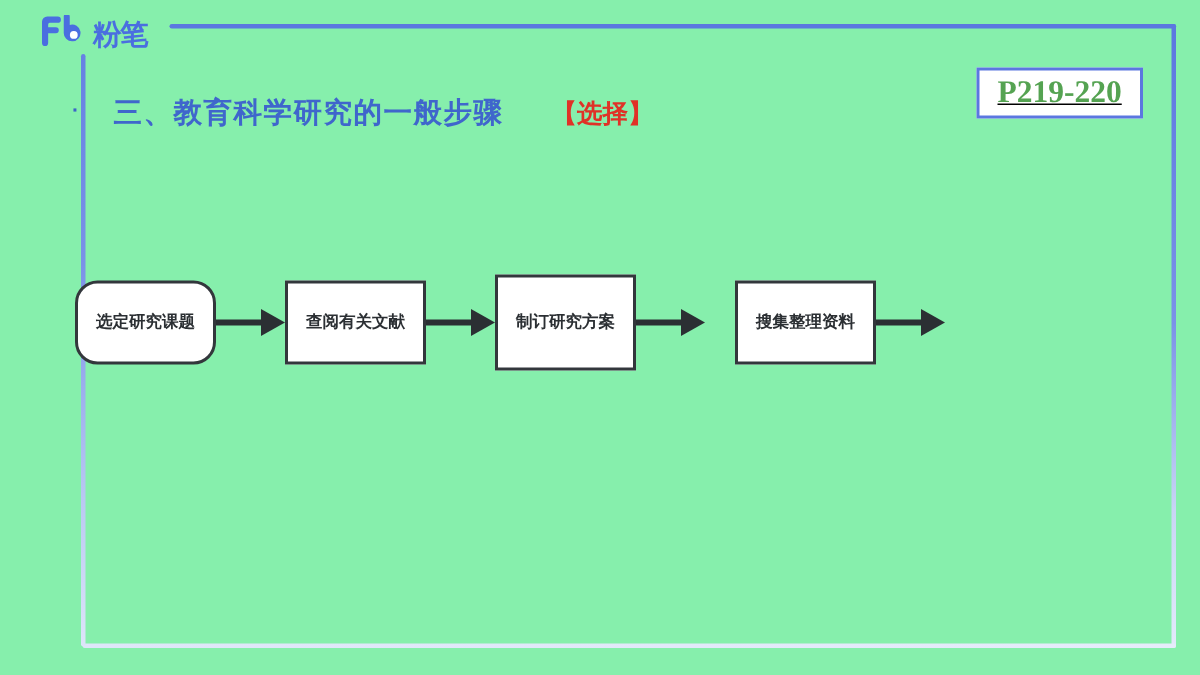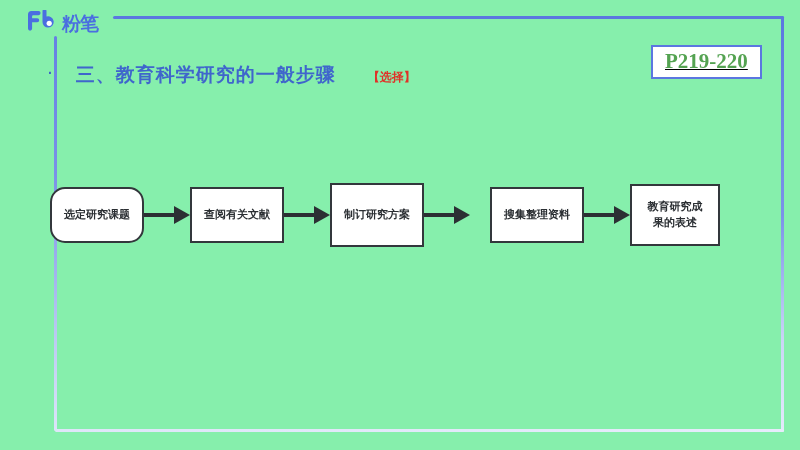--- a/index.html
+++ b/index.html
@@ -102,21 +102,21 @@
   .title-main {
     font-family: "DejaVu Sans", sans-serif;
     font-size: 19px;
     font-weight: 700;
     color: #3f66cc;
     letter-spacing: 1px;
     margin-left: 20px;
   }
   .title-tag {
     font-family: "DejaVu Sans", sans-serif;
-    font-size: 12px;
+    font-size: 17px;
     font-weight: 700;
     color: #e03127;
     margin-left: 32px;
     letter-spacing: 0px;
   }
 
   
   .page-badge {
     position: absolute;
     left: 651px;
@@ -257,20 +257,16 @@
 
     <div class="flow-box w4">
       <span>搜集整理资料</span>
     </div>
 
     <div class="flow-arrow">
       <div class="shaft"></div>
         <div class="head"></div>
     </div>
 
-    <div class="flow-box w5">
-      <span>教育研究成
-果的表述</span>
-    </div>
 
   </div>
 
 </div>
 
 </body></html>

